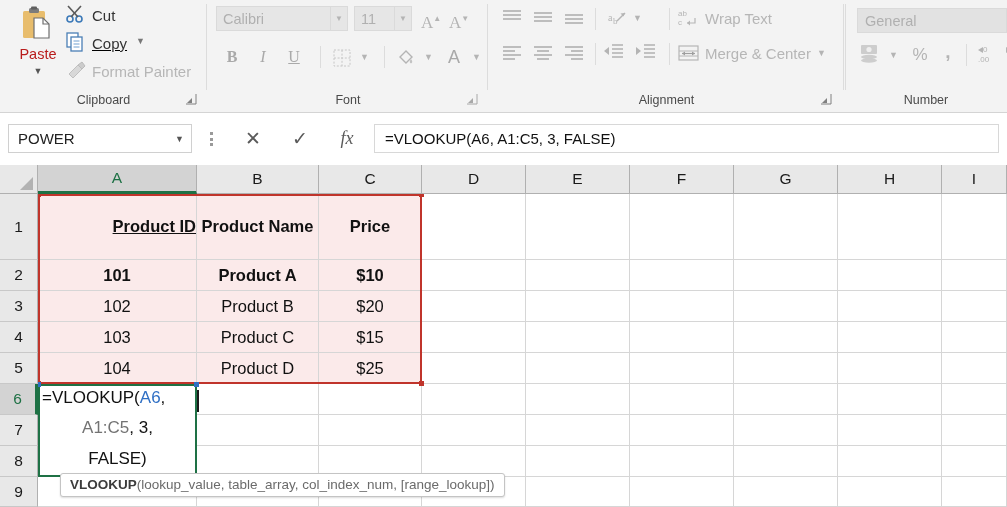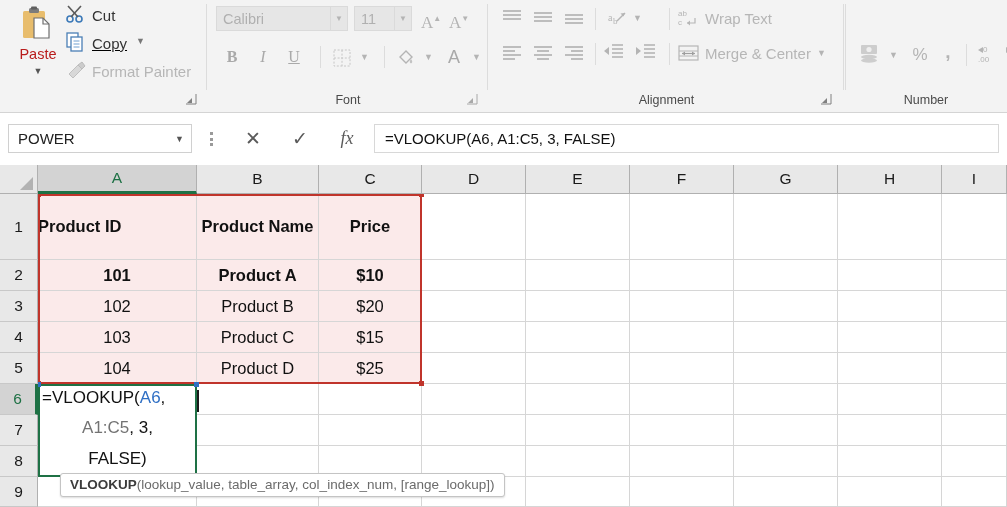--- a/index.html
+++ b/index.html
@@ -388,20 +388,21 @@
     <div class="clip-item disabled" id="clip-fmtpainter">
       <span class="ci-ico">
         <svg width="22" height="20" viewBox="0 0 22 20">
           <path d="M3 14 L12 5 L16 9 L7 18 z" fill="#d8d8d8" stroke="#c0c0c0" stroke-width="1"></path>
           <path d="M12 5 L16 2 L19 6 L16 9 z" fill="#cccccc" stroke="#bbbbbb" stroke-width="1"></path>
         </svg>
       </span>
       <span class="ci-txt">Format Painter</span>
     </div>
 
+    <div class="grp-label">Clipboard</div>
     <div class="dialog-launcher" style="right:10px;">
       <svg width="12" height="12" viewBox="0 0 12 12">
         <path d="M1 10 h10 v-10" fill="none" stroke="#808080" stroke-width="1"></path>
         <path d="M2 9 l5 -5 v5 z" fill="#808080"></path>
       </svg>
     </div>
     <div class="grp-divider" style="right:0;"></div>
   </div>
 
   <div class="grp" id="grp-font">
@@ -553,20 +554,23 @@
     <div class="dialog-launcher" style="right:12px;">
       <svg width="12" height="12" viewBox="0 0 12 12">
         <path d="M1 10 h10 v-10" fill="none" stroke="#808080" stroke-width="1"></path>
         <path d="M2 9 l5 -5 v5 z" fill="#808080"></path>
       </svg>
     </div>
     <div class="grp-divider" style="right:0;"></div>
   </div>
 
   <div class="grp" id="grp-number">
+    <div id="num-format-box">
+      <span id="num-format-text">General</span>
+    </div>
     <div id="btn-accounting">
       <svg width="24" height="24" viewBox="0 0 24 24">
         <rect x="2" y="3" width="16" height="9" rx="1" fill="#cdcdcd"></rect>
         <circle cx="10" cy="7.5" r="2.6" fill="#efefef"></circle>
         <ellipse cx="10" cy="15" rx="8" ry="2.2" fill="#cdcdcd"></ellipse>
         <ellipse cx="10" cy="18.5" rx="8" ry="2.2" fill="#cdcdcd"></ellipse>
       </svg>
     </div>
     <div id="acct-caret">▼</div>
     <div id="btn-percent">%</div>
@@ -607,21 +611,21 @@
   <div id="formula-input">
     <span id="formula-input-text">=VLOOKUP(A6, A1:C5, 3, FALSE)</span>
   </div>
   <div id="fb-bottom-rule"></div>
 </div>
 
 <div id="grid-wrap">
 
   <div id="cells-layer">
       <div class="cell filled c-center c-bold" style="left: 38px; width: 159px; top: 29px; height: 66px;">
-        <span style="width: 100%; text-align: left; line-height: 1.15;">Product ID</span>
+        <span style="width: 100%; text-align: right; line-height: 1.15; text-decoration: underline;">Product ID</span>
       </div>
       <div class="cell filled c-center c-bold" style="left: 197px; width: 122px; top: 29px; height: 66px;">
         <span style="width: 100%; text-align: center; line-height: 1.15;">Product Name</span>
       </div>
       <div class="cell filled c-center c-bold" style="left: 319px; width: 103px; top: 29px; height: 66px;">
         <span style="width: 100%; text-align: center; line-height: 1.15;">Price</span>
       </div>
       <div class="cell" style="left: 422px; width: 104px; top: 29px; height: 66px;"></div>
       <div class="cell" style="left: 526px; width: 104px; top: 29px; height: 66px;"></div>
       <div class="cell" style="left: 630px; width: 104px; top: 29px; height: 66px;"></div>

